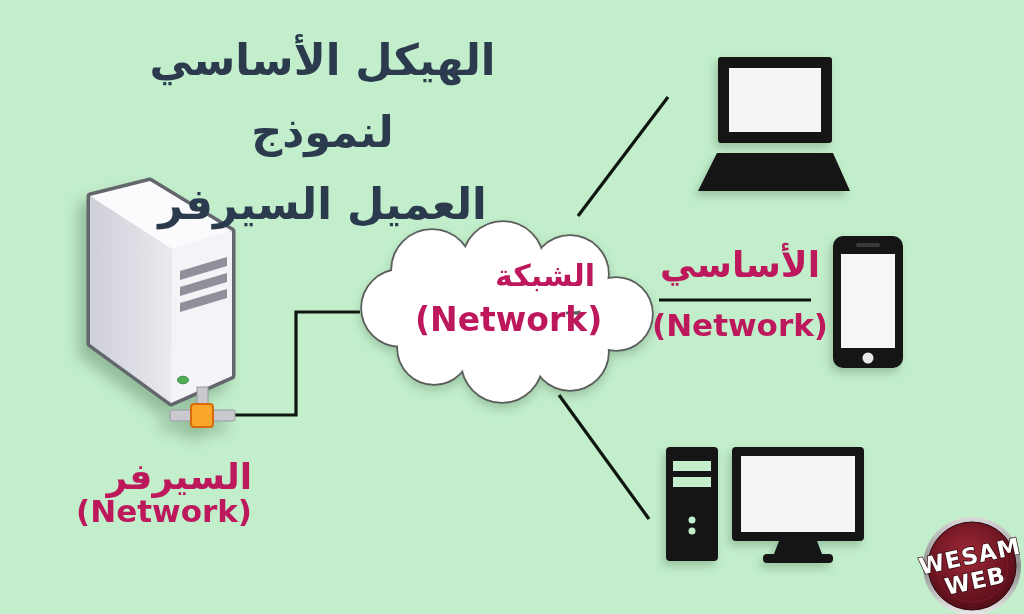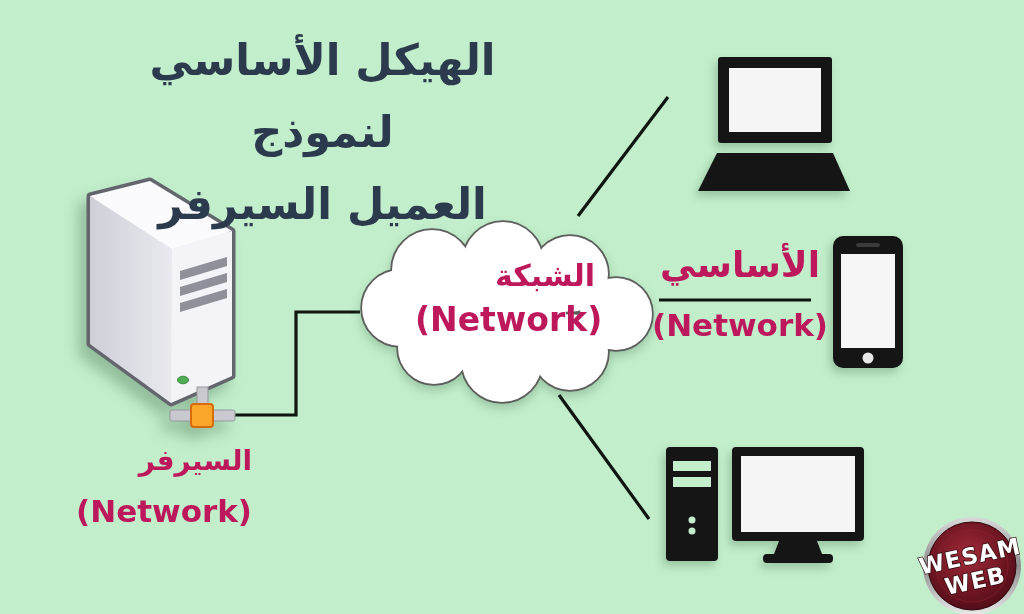--- a/index.html
+++ b/index.html
@@ -19,21 +19,21 @@
     letter-spacing:0;
   }
   .lbl{
     position:absolute;text-align:right;
     font-weight:bold;color:#be185d;
   }
   .lbl-cloud-ar{left:415px;top:258px;width:180px;font-size:30px;direction:rtl;}
   .lbl-cloud-en{left:415px;top:300px;width:180px;font-size:33px;}
   .lbl-client-ar{left:655px;top:244px;width:165px;font-size:36px;direction:rtl;}
   .lbl-client-en{left:652px;top:307px;width:170px;font-size:31px;}
-  .lbl-server-ar{left:72px;top:444px;width:180px;font-size:28px;direction:rtl;}
+  .lbl-server-ar{left:72px;top:456px;width:180px;font-size:36px;direction:rtl;}
   .lbl-server-en{left:72px;top:493px;width:180px;font-size:31px;}
 </style>
 </head>
 <body>
 
 <div class="canvas">
 
   <svg class="scene" width="1024" height="614" viewBox="0 0 1024 614">
     <defs>
       <radialGradient id="logoGrad" cx="45%" cy="38%" r="78%">

